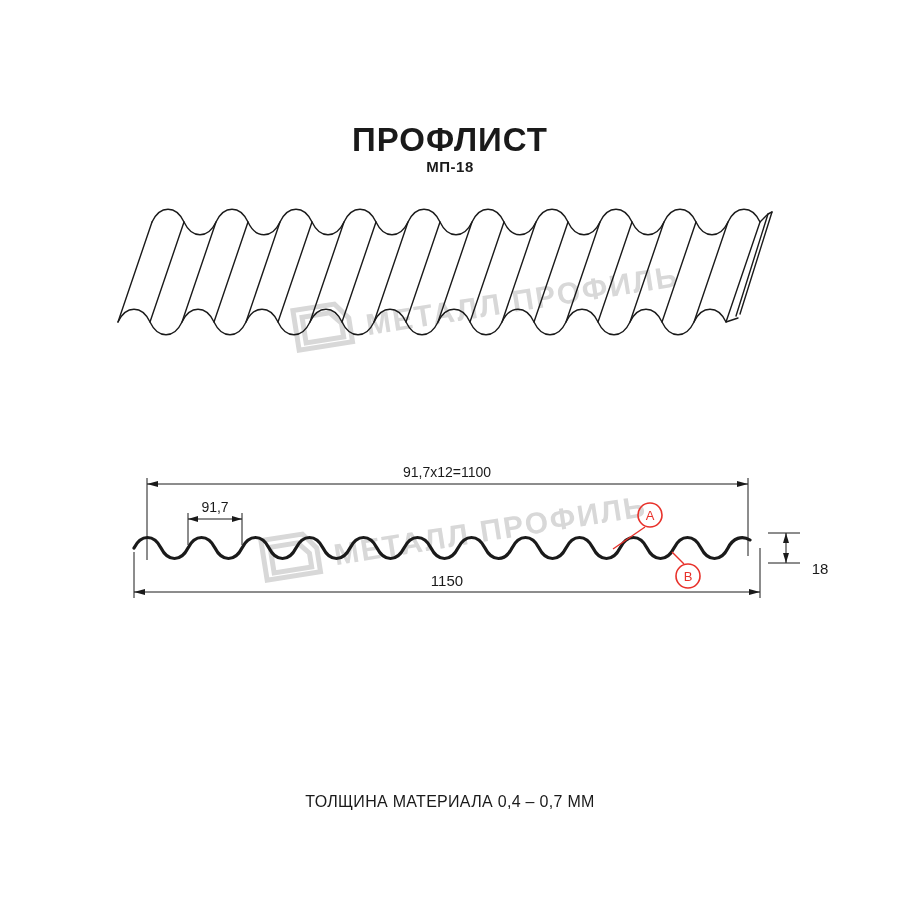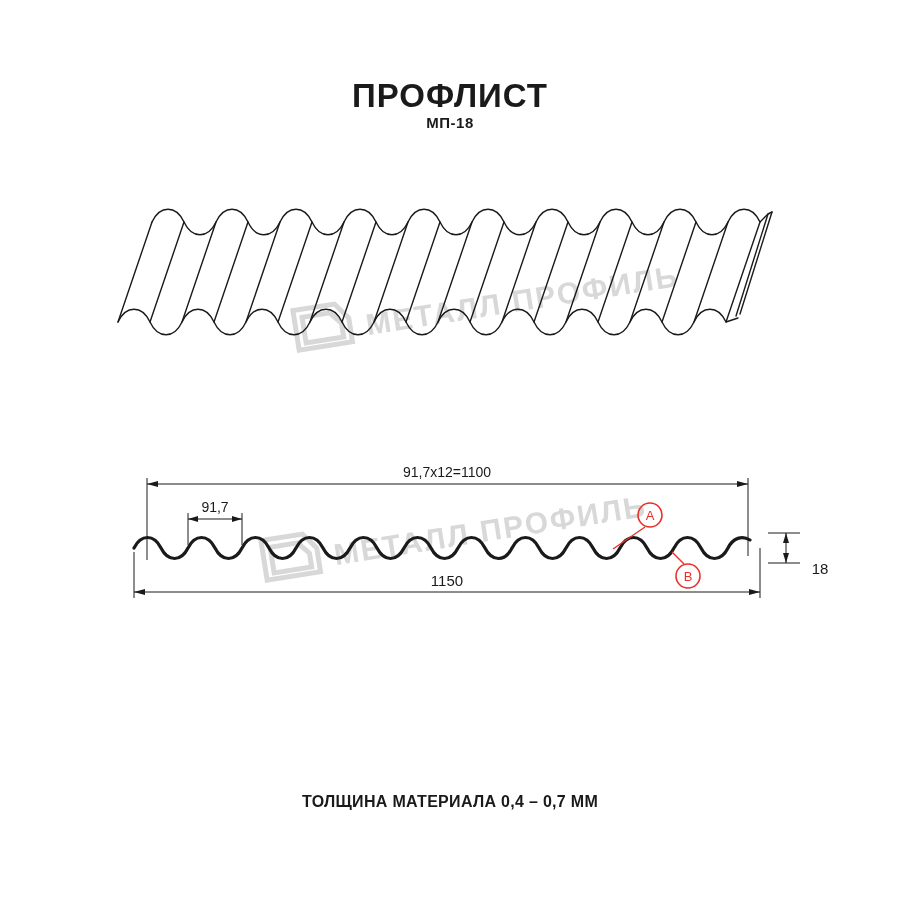--- a/index.html
+++ b/index.html
@@ -26,35 +26,36 @@
     left: 0;
     width: 900px;
     text-align: center;
   }
   .title {
     font-size: 33px;
     font-weight: bold;
     letter-spacing: 1px;
     color: #1a1a1a;
     line-height: 1.1;
+    margin-top: 44px;
   }
   .subtitle {
     font-size: 15px;
     font-weight: bold;
     color: #1a1a1a;
     letter-spacing: 0.5px;
   }
   .footer-note {
     position: absolute;
     top: 793px;
     left: 0;
     width: 900px;
     text-align: center;
     font-size: 16px;
-    font-weight: bold;
+    font-weight: normal;
     letter-spacing: 0.3px;
     color: #1a1a1a;
   }
   svg.art {
     position: absolute;
     top: 0;
     left: 0;
   }
   .wm-text {
     font-family: "Liberation Sans", sans-serif;

